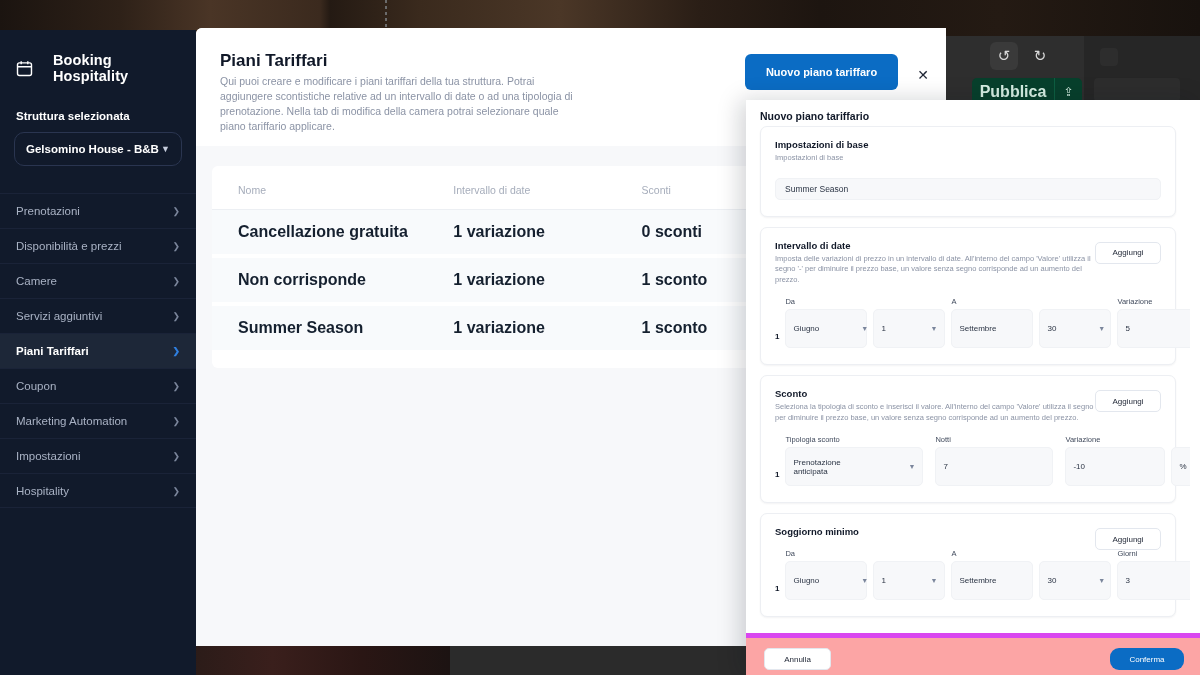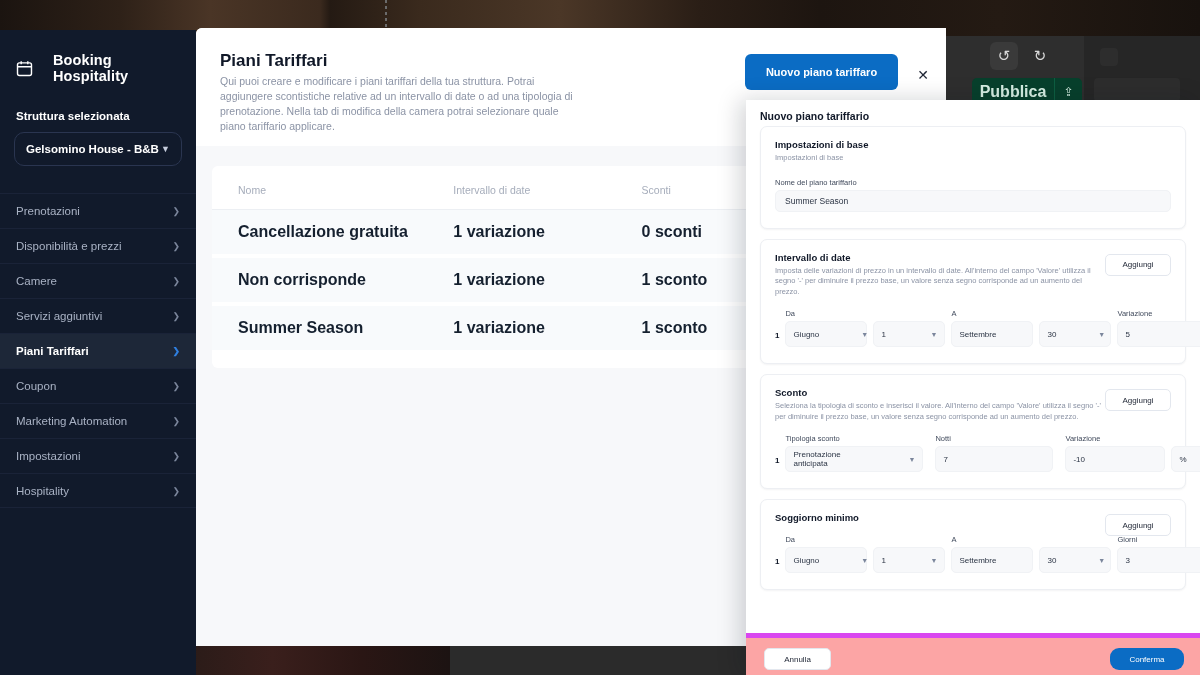--- a/index.html
+++ b/index.html
@@ -249,21 +249,21 @@
     overflow: hidden;
   }
   .drawer-title {
     padding: 10px 0 0 14px;
     font-size: 10.5px;
     font-weight: bold;
     color: #101828;
   }
   .drawer-scroll {
     position: absolute;
-    left: 0; top: 26px; right: 0;
+    left: 0; top: 26px; right: 10px;
     height: 513px;
     padding: 0 14px;
     overflow: hidden;
   }
   .card {
     position: relative;
     background: #ffffff;
     border: 1px solid #edeff3;
     border-radius: 7px;
     box-shadow: 0 1px 2px rgba(16,24,40,.05);
@@ -296,21 +296,21 @@
     display: flex; align-items: flex-end; gap: 6px;
     margin-top: 12px;
   }
   .row-index {
     width: 10px;
     font-size: 8px; font-weight: bold; color: #101828;
     padding-bottom: 7px;
   }
   .fld { display: flex; flex-direction: column; }
   .ctl {
-    height: 26px;
+    height: 39px;
     background: #f7f8fa;
     border: 1px solid #f0f2f5;
     border-radius: 5px;
     display: flex; align-items: center; justify-content: space-between;
     padding: 0 7px;
     font-size: 8px;
     color: #2b3444;
     gap: 36px;
   }
   .ctl .chev { font-size: 7px; color: #7b869c; margin-left: 6px; }
@@ -491,21 +491,20 @@
 
   <section class="drawer">
     <div class="drawer-title">Nuovo piano tariffario</div>
 
     <div class="drawer-scroll">
 
       <div class="card">
         <div class="card-title">Impostazioni di base</div>
         <div class="card-sub">Impostazioni di base</div>
         <div style="margin-top:14px;">
-          <div class="field-label">Nome del piano tariffario</div>
           <div class="name-input">Summer Season</div>
         </div>
       </div>
 
       <div class="card">
         <div class="card-title">Intervallo di date</div>
         <div class="card-sub">Imposta delle variazioni di prezzo in un intervallo di date. All'interno del campo 'Valore' utilizza il segno '-' per diminuire il prezzo base, un valore senza segno corrisponde ad un aumento del prezzo.</div>
         <button class="btn-add">Aggiungi</button>
 
         <div class="form-row">

